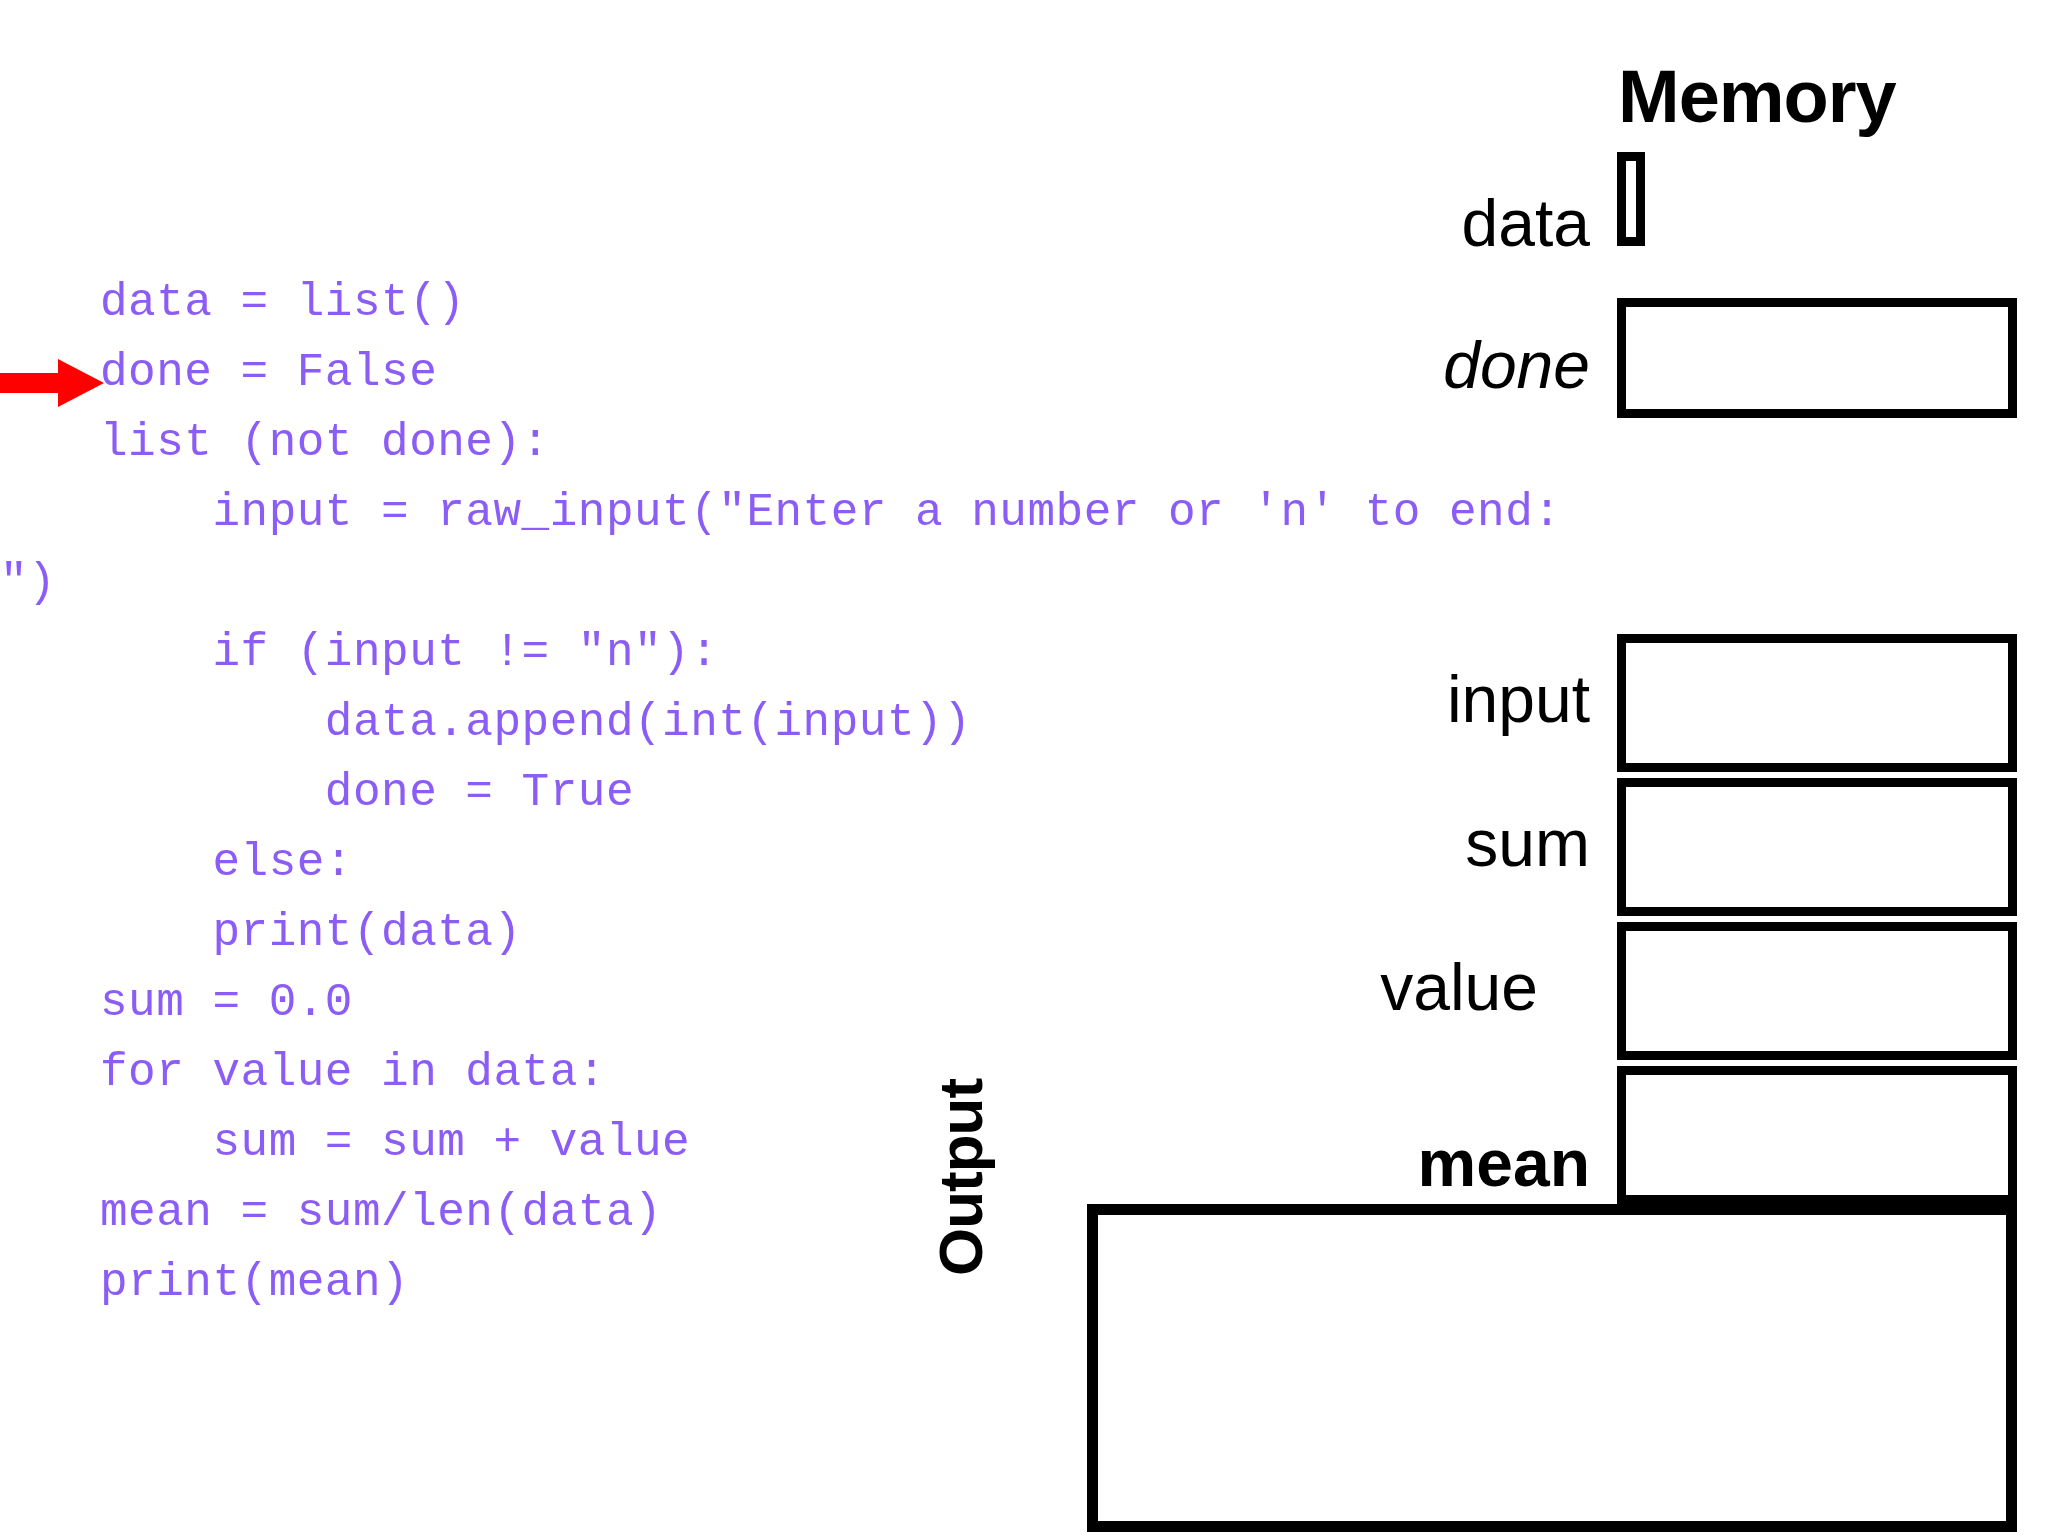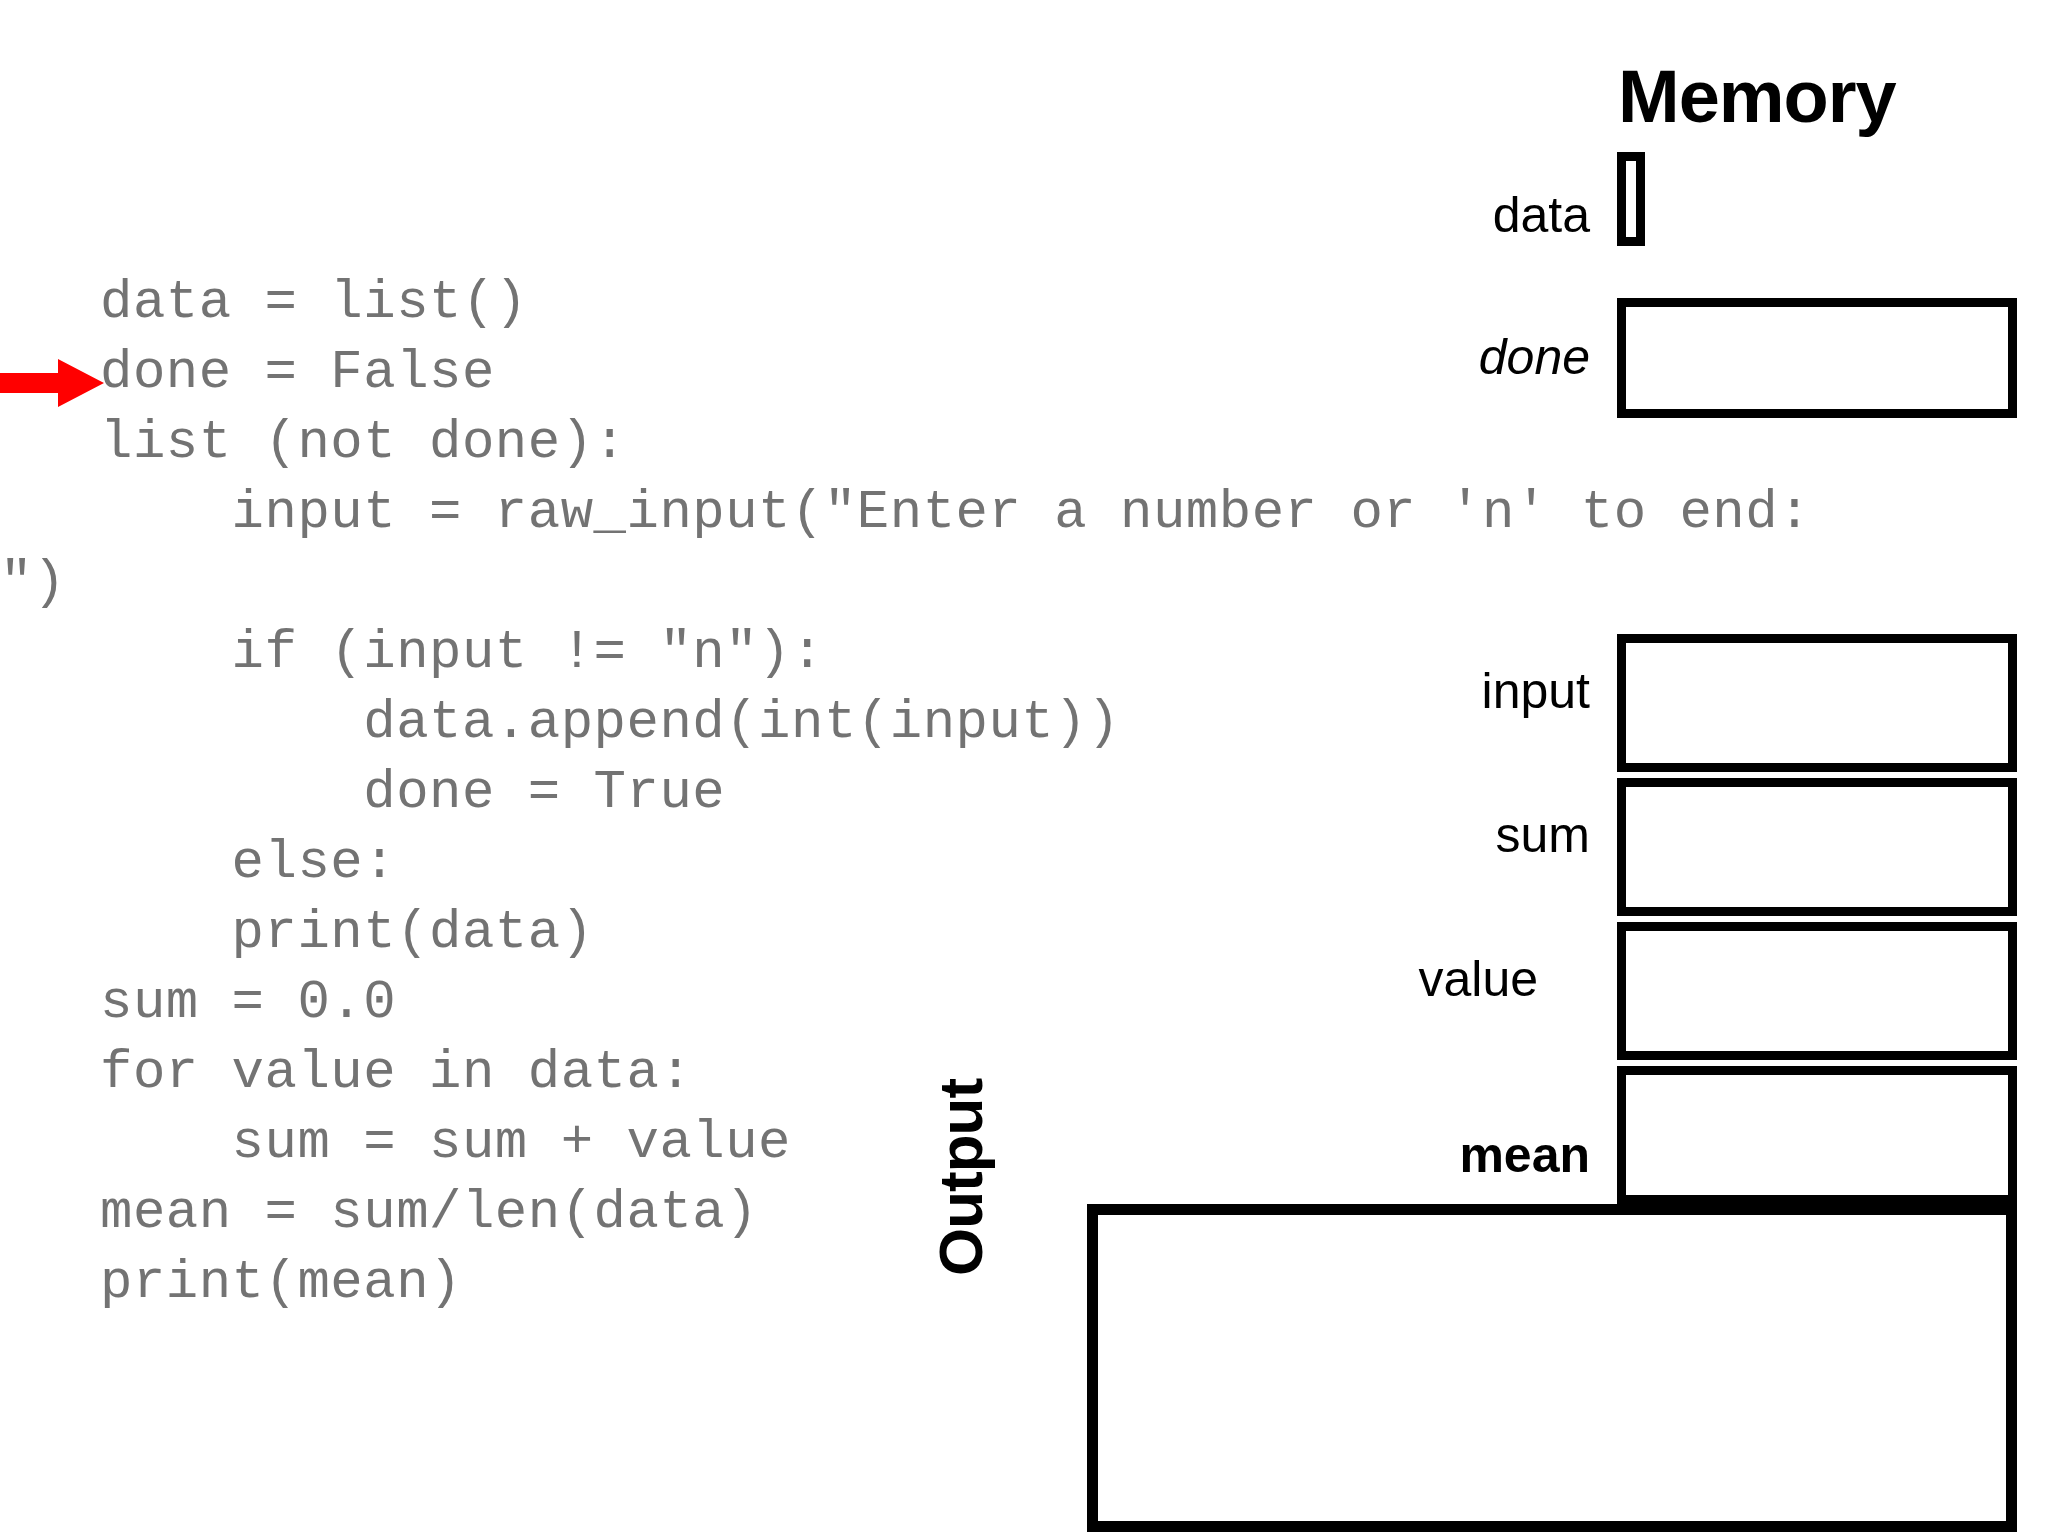--- a/index.html
+++ b/index.html
@@ -18,23 +18,23 @@
 
   
   #code-panel {
     position: absolute;
     left: 100px;
     top: 268px;
     width: 1060px;
   }
   .code-line {
     font-family: "Liberation Mono", "DejaVu Sans Mono", monospace;
-    font-size: 54px;
+    font-size: 46px;
     line-height: 70px;
-    color: #737373;
+    color: #8b5cf6;
     white-space: pre;
     letter-spacing: 0.5px;
   }
   .code-line.blank { color: transparent; }
 
   
   #exec-arrow {
     position: absolute;
     left: 0px;
     top: 357px;
@@ -51,21 +51,21 @@
     text-align: left;
     font-size: 74px;
     font-weight: bold;
     color: #000000;
     letter-spacing: -1px;
     margin-top: 28px;
   }
 
   .var-label {
     position: absolute;
-    font-size: 50px;
+    font-size: 66px;
     color: #000000;
     text-align: right;
     line-height: 1;
   }
 
   .var-box {
     position: absolute;
     border: 9px solid #000000;
     background: #ffffff;
     box-sizing: border-box;

